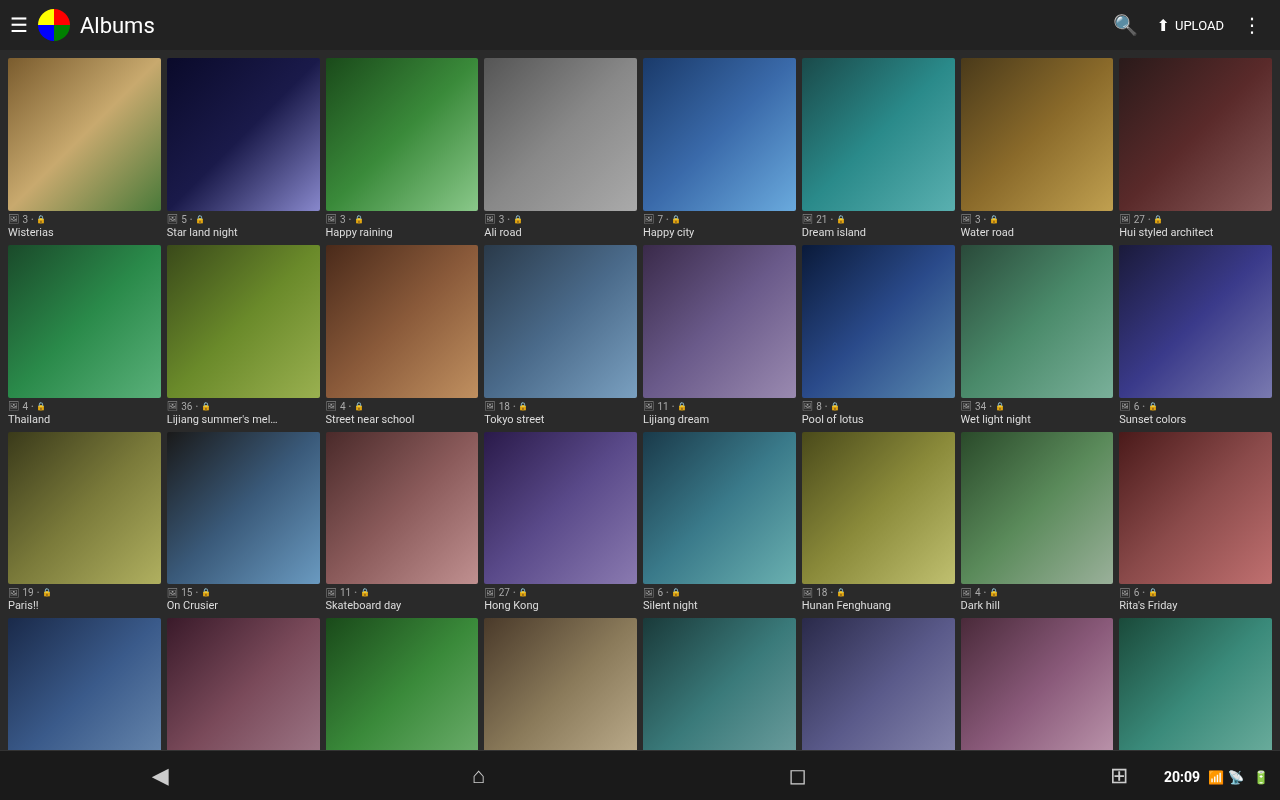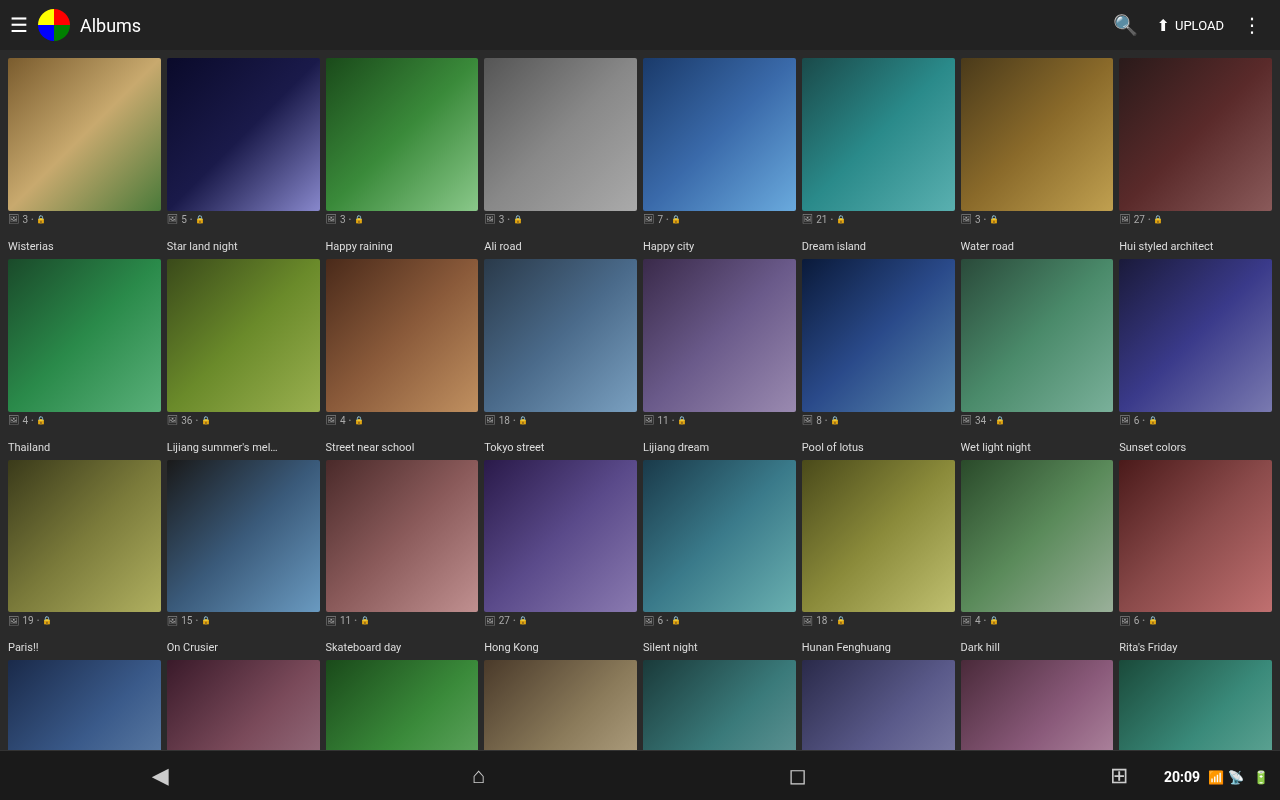--- a/index.html
+++ b/index.html
@@ -21,21 +21,21 @@
       height: 50px;
       padding: 0 10px;
       gap: 10px;
     }
     #topbar .menu-icon { font-size: 20px; cursor: pointer; color: #fff; }
     #topbar .app-logo {
       width: 32px; height: 32px;
       border-radius: 50%;
       background: conic-gradient(red 0 90deg, green 90deg 180deg, blue 180deg 270deg, yellow 270deg 360deg);
     }
-    #topbar .title { font-size: 18px; font-weight: 400; flex: 1; }
+    #topbar .title { font-size: 22px; font-weight: 400; flex: 1; }
     #topbar .icon-btn { color: #fff; font-size: 20px; cursor: pointer; padding: 0 8px; }
     #topbar .upload-btn {
       display: flex; align-items: center; gap: 5px;
       font-size: 13px; color: #fff; cursor: pointer;
     }
     #topbar .upload-icon { font-size: 16px; }
 
     
     #main {
       display: flex;
@@ -88,21 +88,21 @@
       gap: 3px;
       margin-top: 3px;
       font-size: 10px;
       color: #aaa;
     }
     .album-info .count { font-size: 10px; }
     .album-info .lock-icon { font-size: 9px; }
     .album-name {
       font-size: 11px;
       color: #ddd;
-      margin-top: 15px;
+      margin-top: 1px;
       white-space: nowrap;
       overflow: hidden;
       text-overflow: ellipsis;
     }
 
     
     #bottombar {
       display: flex;
       align-items: center;
       justify-content: space-around;

